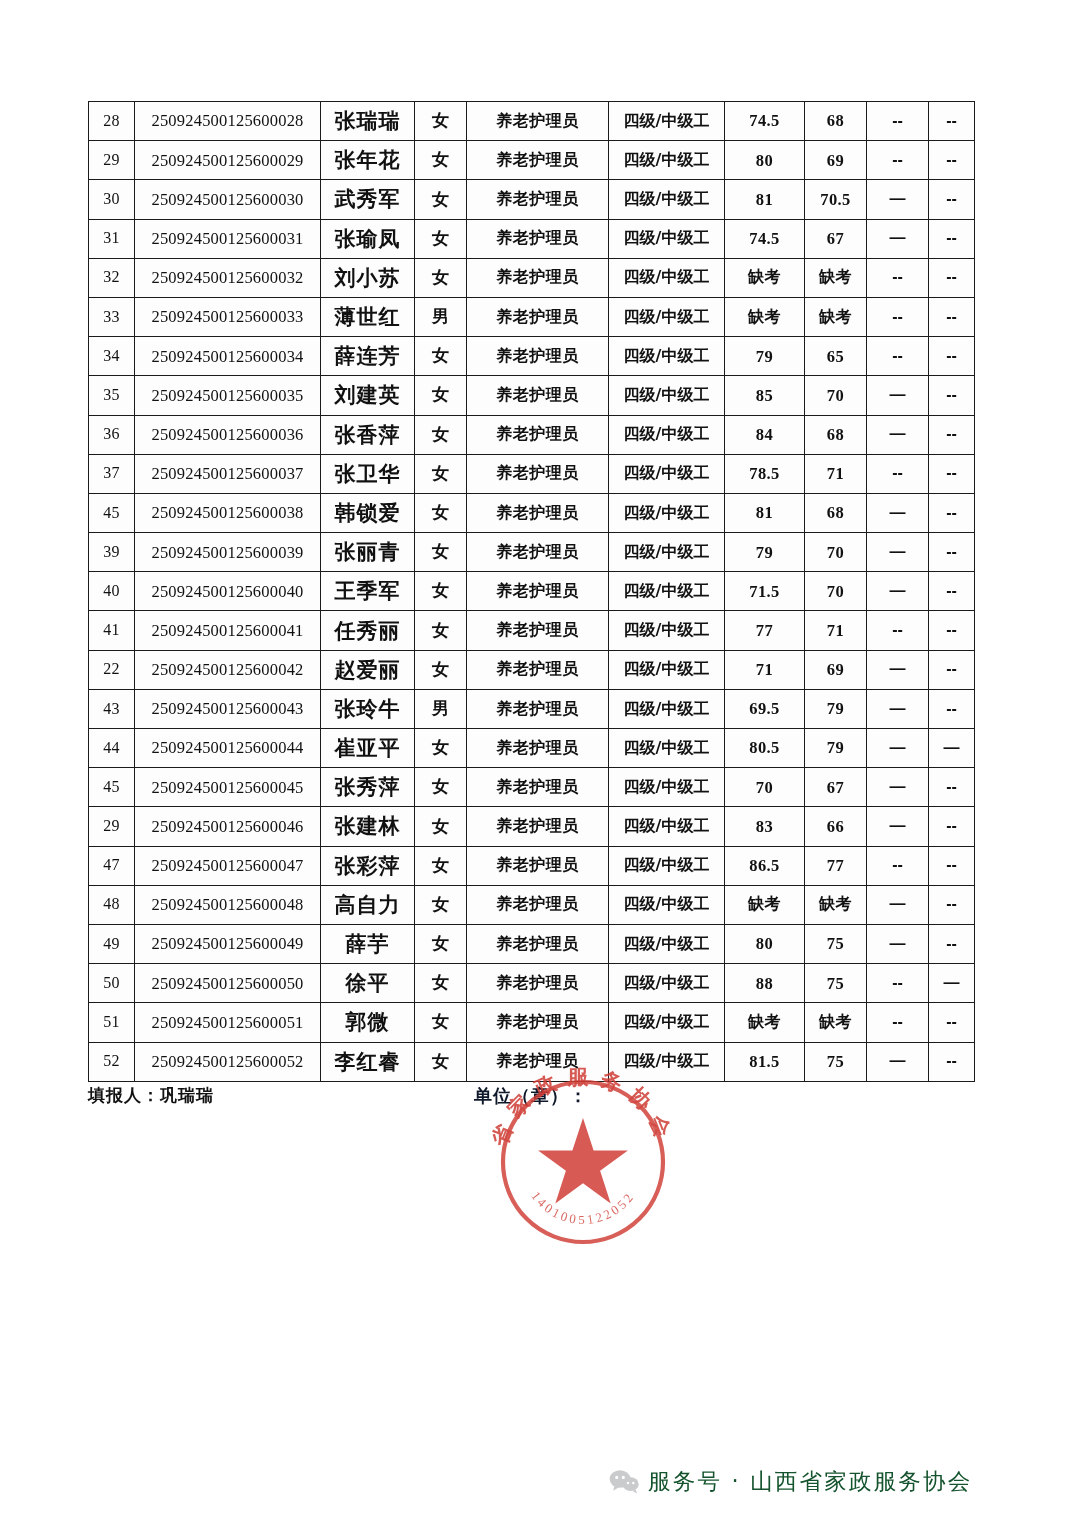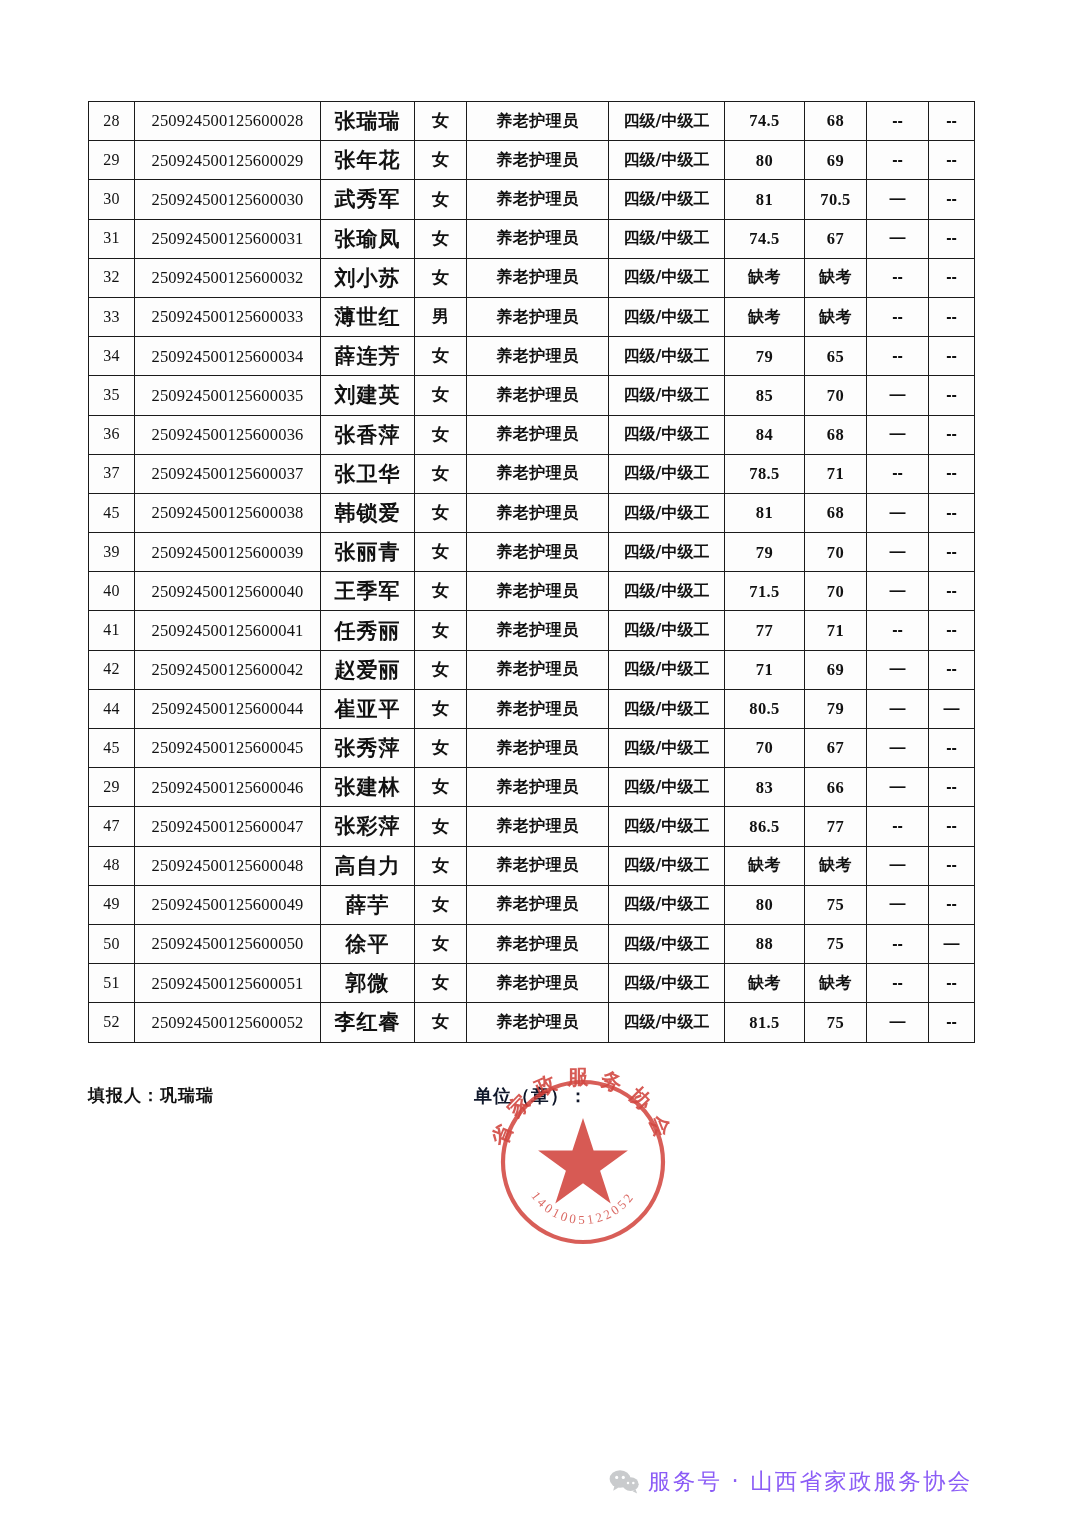--- a/index.html
+++ b/index.html
@@ -112,21 +112,21 @@
     left: 609px;
     top: 1466px;
     display: flex;
     align-items: center;
     gap: 9px;
   }
   .wm-icon { width: 30px; height: 26px; flex: 0 0 auto; }
   .wm-text {
     font-family: "DejaVu Sans", sans-serif;
     font-size: 22.5px;
-    color: #8b5cf6;
+    color: #14532d;
     letter-spacing: 2.2px;
     white-space: nowrap;
     font-weight: 400;
   }
 </style>
 </head>
 <body>
 
 <div class="page">
 
@@ -307,28 +307,40 @@
             <td class="name">任秀丽</td>
             <td class="sex">女</td>
             <td class="occ">养老护理员</td>
             <td class="level">四级/中级工</td>
             <td class="score">77</td>
             <td class="score">71</td>
             <td class="dash">--</td>
             <td class="dash">--</td>
           </tr>
           <tr>
-            <td class="idx">42</td>
+            <td class="idx">22</td>
             <td class="no">250924500125600042</td>
             <td class="name">赵爱丽</td>
             <td class="sex">女</td>
             <td class="occ">养老护理员</td>
             <td class="level">四级/中级工</td>
             <td class="score">71</td>
             <td class="score">69</td>
+            <td class="dash">—</td>
+            <td class="dash">--</td>
+          </tr>
+          <tr>
+            <td class="idx">43</td>
+            <td class="no">250924500125600043</td>
+            <td class="name">张玲牛</td>
+            <td class="sex">男</td>
+            <td class="occ">养老护理员</td>
+            <td class="level">四级/中级工</td>
+            <td class="score">69.5</td>
+            <td class="score">79</td>
             <td class="dash">—</td>
             <td class="dash">--</td>
           </tr>
           <tr>
             <td class="idx">44</td>
             <td class="no">250924500125600044</td>
             <td class="name">崔亚平</td>
             <td class="sex">女</td>
             <td class="occ">养老护理员</td>
             <td class="level">四级/中级工</td>

